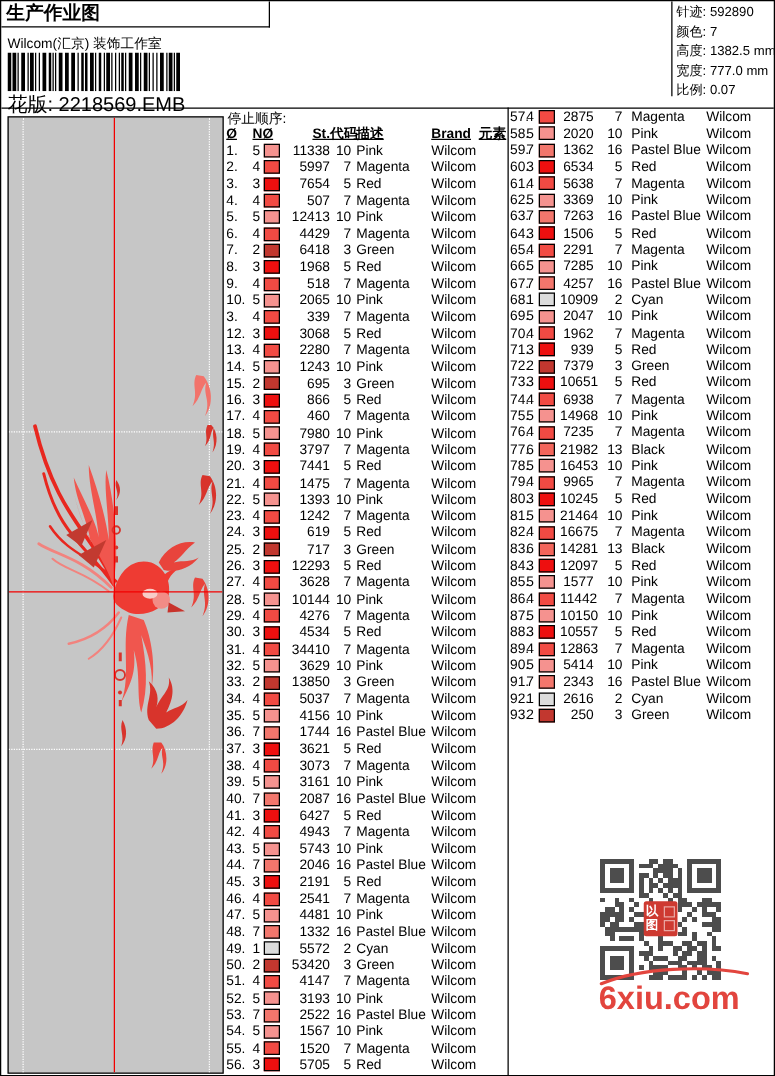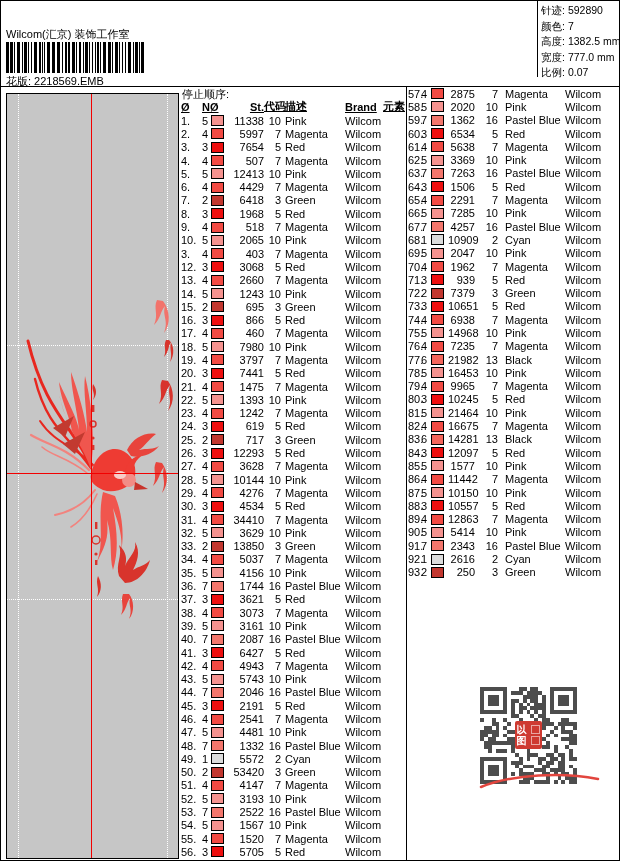--- a/index.html
+++ b/index.html
@@ -4,21 +4,21 @@
 <style>
   html,body{margin:0;padding:0;background:#fff;}
   .page{position:relative;width:620px;height:861px;box-sizing:border-box;background:#fff;
         border:1px solid #000;font-family:"Liberation Sans",sans-serif;color:#000;overflow:hidden;}
   
   .title-box{position:absolute;left:0;top:0;width:215px;height:21px;border-right:1px solid #000;
              border-bottom:1px solid #000;box-sizing:border-box;font-size:15px;font-weight:bold;
              line-height:20px;padding-left:4px;white-space:nowrap;}
   .studio{position:absolute;left:5px;top:26px;font-size:11px;white-space:nowrap;}
   .barcode{position:absolute;left:5px;top:41px;}
-  .design-file{position:absolute;left:5px;top:73px;font-size:11px;white-space:nowrap;}
+  .design-file{position:absolute;left:5px;top:73px;font-size:16px;white-space:nowrap;}
   .info-box{position:absolute;left:536px;top:0;width:84px;height:76px;border-left:1px solid #000;
             box-sizing:border-box;font-size:10.5px;padding:2px 0 0 3px;}
   .info-line{line-height:15.6px;white-space:nowrap;}
   .info-line .lbl{display:inline-block;}
   .info-line .val{margin-left:3px;}
   .header-rule{position:absolute;left:0;top:85px;width:620px;border-top:1px solid #000;}
   
   .design-panel{position:absolute;left:5px;top:92px;width:173px;height:766px;background:#C6C6C6;
                 border:1px solid #000;box-sizing:border-box;overflow:hidden;}
   .guide-v,.guide-h{position:absolute;}
@@ -60,20 +60,21 @@
   .stamp-glyph{width:9px;height:9px;border:1px solid rgba(255,255,255,.55);box-sizing:border-box;}
   .swoosh{position:absolute;left:477px;top:770px;z-index:1;}
   .logo{position:absolute;left:478px;top:782px;font-size:26px;font-weight:bold;letter-spacing:0;
         z-index:2;white-space:nowrap;}
 </style>
 </head>
 <body>
 
 <div class="page">
 
+  <div class="title-box">生产作业图</div>
   <div class="studio">Wilcom(汇京) 装饰工作室</div>
   <svg class="barcode" id="barcode" width="140" height="31">
       <rect x="0" y="0" width="3" height="31" fill="#000"></rect>
       <rect x="4" y="0" width="3" height="31" fill="#000"></rect>
       <rect x="8" y="0" width="1" height="31" fill="#000"></rect>
       <rect x="11" y="0" width="3" height="31" fill="#000"></rect>
       <rect x="16" y="0" width="1" height="31" fill="#000"></rect>
       <rect x="18" y="0" width="3" height="31" fill="#000"></rect>
       <rect x="22" y="0" width="1" height="31" fill="#000"></rect>
       <rect x="25" y="0" width="1" height="31" fill="#000"></rect>
@@ -309,21 +310,21 @@
         <span class="c cdesc">Pink</span>
         <span class="c cbrand">Wilcom</span>
         <span class="c celem"></span>
       </div>
       <div class="trow">
         <span class="c idx">3.</span>
         <span class="c cn">4</span>
         <span class="c csw">
           <span class="swatch" style="background: rgb(242, 74, 67);"></span>
         </span>
-        <span class="c cst">403</span>
+        <span class="c cst">339</span>
         <span class="c ccode">7</span>
         <span class="c cdesc">Magenta</span>
         <span class="c cbrand">Wilcom</span>
         <span class="c celem"></span>
       </div>
       <div class="trow">
         <span class="c idx">12.</span>
         <span class="c cn">3</span>
         <span class="c csw">
           <span class="swatch" style="background: rgb(238, 15, 15);"></span>
@@ -333,21 +334,21 @@
         <span class="c cdesc">Red</span>
         <span class="c cbrand">Wilcom</span>
         <span class="c celem"></span>
       </div>
       <div class="trow">
         <span class="c idx">13.</span>
         <span class="c cn">4</span>
         <span class="c csw">
           <span class="swatch" style="background: rgb(242, 74, 67);"></span>
         </span>
-        <span class="c cst">2660</span>
+        <span class="c cst">2280</span>
         <span class="c ccode">7</span>
         <span class="c cdesc">Magenta</span>
         <span class="c cbrand">Wilcom</span>
         <span class="c celem"></span>
       </div>
       <div class="trow">
         <span class="c idx">14.</span>
         <span class="c cn">5</span>
         <span class="c csw">
           <span class="swatch" style="background: rgb(245, 146, 143);"></span>
@@ -1531,14 +1532,15 @@
         <span>图</span>
       </div>
     <div class="stamp-right">
       <div class="stamp-glyph"></div>
       <div class="stamp-glyph"></div>
     </div>
   </div>
   <svg class="swoosh" width="125" height="18">
     <path d="M3,16 C35,3 85,1 120,8" fill="none" stroke="#E2453E" stroke-width="2.5" stroke-linecap="round"></path>
   </svg>
+  <div class="logo" id="logo" style="color: rgb(226, 69, 62);">6xiu.com</div>
 
 </div>
 
 </body></html>

